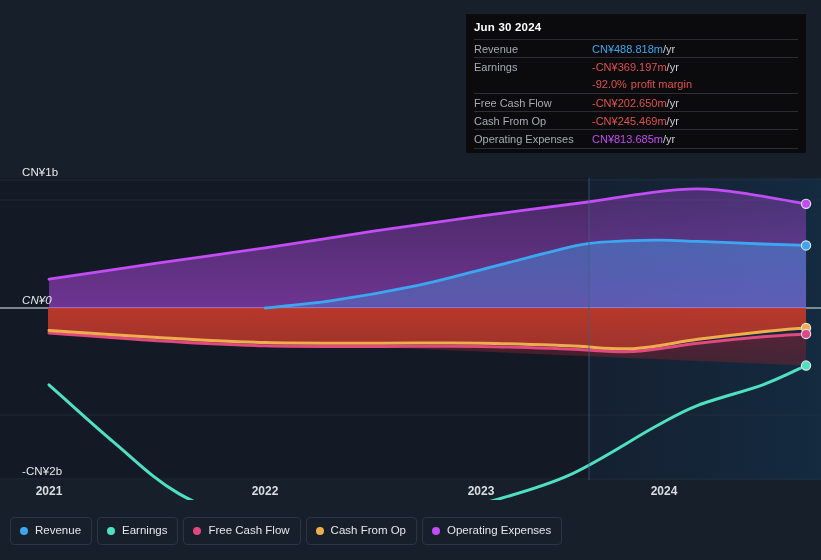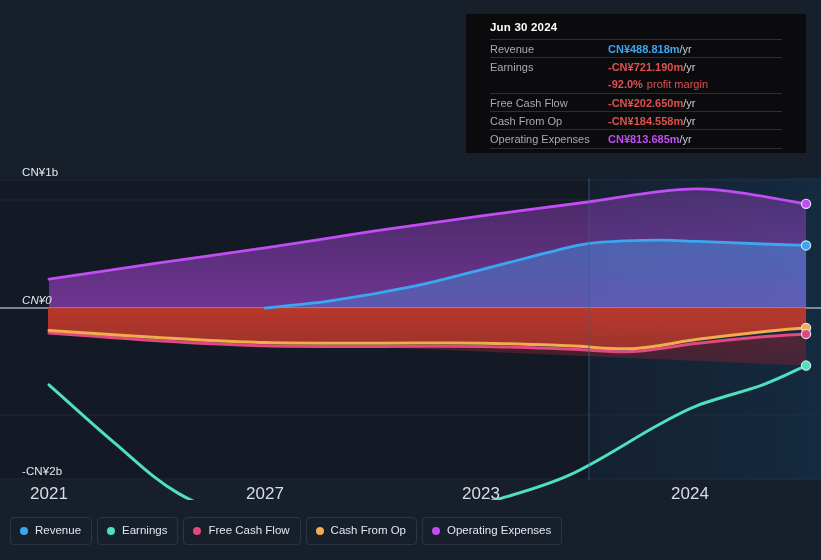--- a/index.html
+++ b/index.html
@@ -16,46 +16,46 @@
   
   .chart-wrap{position:absolute;left:0;top:0;width:821px;height:500px;}
   .chart-svg{position:absolute;left:0;top:0;}
 
   
   .y-label{
     position:absolute;color:#e6e9ee;font-size:11.5px;letter-spacing:.1px;
     white-space:nowrap;
   }
   .x-label{
-    position:absolute;color:#d9dde4;font-size:17px;
-    transform:translateX(-50%);white-space:nowrap;
+    position:absolute;color:#d9dde4;font-size:12px;
+    transform:translateX(-50%);white-space:nowrap;font-weight:bold;
   }
 
   
   .tooltip{
     position:absolute;left:466px;top:14px;width:340px;height:139px;
     background:#0b0b0d;
     box-sizing:border-box;
-    padding:0 24px;
+    padding:0 8px;
     z-index:30;
   }
   .tt-title{
     color:#ffffff;font-size:11.5px;font-weight:bold;
     padding:7px 0 6px 0;letter-spacing:.2px;
   }
   .tt-row{
     display:flex;align-items:center;
     border-top:1px solid #2e2e32;
     height:17.3px;
     font-size:11px;
   }
   .tt-row.sub{border-top:none;}
   .tt-row:last-child{border-bottom:1px solid #2e2e32;}
   .tt-key{color:#a7abb3;width:118px;flex:none;}
-  .tt-val{font-weight:bold;}
+  .tt-val{font-weight:normal;}
   .tt-unit{color:#c9ccd2;font-weight:normal;}
   .tt-sub-txt{color:#e0504f;font-weight:normal;margin-left:4px;}
 
   
   .legend{
     position:absolute;left:10px;top:517px;
     display:flex;gap:5px;align-items:center;
   }
   .chip{
     display:flex;align-items:center;gap:7px;
@@ -120,50 +120,50 @@
         <circle cx="806.0500000000001" cy="333.9392" r="4.6" fill="#e0487f" stroke="#dfe4ea" stroke-width="1.2"></circle>
         <circle cx="806.0500000000001" cy="365.564288" r="4.6" fill="#4fe0c0" stroke="#dfe4ea" stroke-width="1.2"></circle>
       </svg>
   </div>
 
   <div class="y-label" id="ylab0" style="left: 22px; top: 166px;">CN¥1b</div>
   <div class="y-label" id="ylab1" style="left: 22px; top: 294px; font-style: italic;">CN¥0</div>
   <div class="y-label" id="ylab2" style="left: 22px; top: 465px;">-CN¥2b</div>
 
   <div class="x-label" id="xlab0" style="left: 49px; top: 484px;">2021</div>
-  <div class="x-label" id="xlab1" style="left: 265px; top: 484px;">2027</div>
+  <div class="x-label" id="xlab1" style="left: 265px; top: 484px;">2022</div>
   <div class="x-label" id="xlab2" style="left: 481px; top: 484px;">2023</div>
-  <div class="x-label" id="xlab3" style="left: 690px; top: 484px;">2024</div>
+  <div class="x-label" id="xlab3" style="left: 664px; top: 484px;">2024</div>
 
   <div class="tooltip">
     <div class="tt-title">Jun 30 2024</div>
     <div id="tt-rows">
         <div class="tt-row">
           <span class="tt-key">Revenue</span>
           <span class="tt-val" style="color: rgb(59, 167, 240);">CN¥488.818m</span>
           <span class="tt-unit">/yr</span>
         </div>
         <div class="tt-row">
           <span class="tt-key">Earnings</span>
-          <span class="tt-val" style="color: rgb(224, 80, 79);">-CN¥721.190m</span>
+          <span class="tt-val" style="color: rgb(224, 80, 79);">-CN¥369.197m</span>
           <span class="tt-unit">/yr</span>
         </div>
         <div class="tt-row sub">
           <span class="tt-key"></span>
           <span class="tt-val" style="color: rgb(224, 80, 79);">-92.0%</span>
           <span class="tt-sub-txt" style="color: rgb(224, 80, 79); text-align: right;">profit margin</span>
         </div>
         <div class="tt-row">
           <span class="tt-key">Free Cash Flow</span>
           <span class="tt-val" style="color: rgb(224, 80, 79);">-CN¥202.650m</span>
           <span class="tt-unit">/yr</span>
         </div>
         <div class="tt-row">
           <span class="tt-key">Cash From Op</span>
-          <span class="tt-val" style="color: rgb(224, 80, 79);">-CN¥184.558m</span>
+          <span class="tt-val" style="color: rgb(224, 80, 79);">-CN¥245.469m</span>
           <span class="tt-unit">/yr</span>
         </div>
         <div class="tt-row">
           <span class="tt-key">Operating Expenses</span>
           <span class="tt-val" style="color: rgb(194, 77, 245);">CN¥813.685m</span>
           <span class="tt-unit">/yr</span>
         </div>
       </div>
   </div>
 

